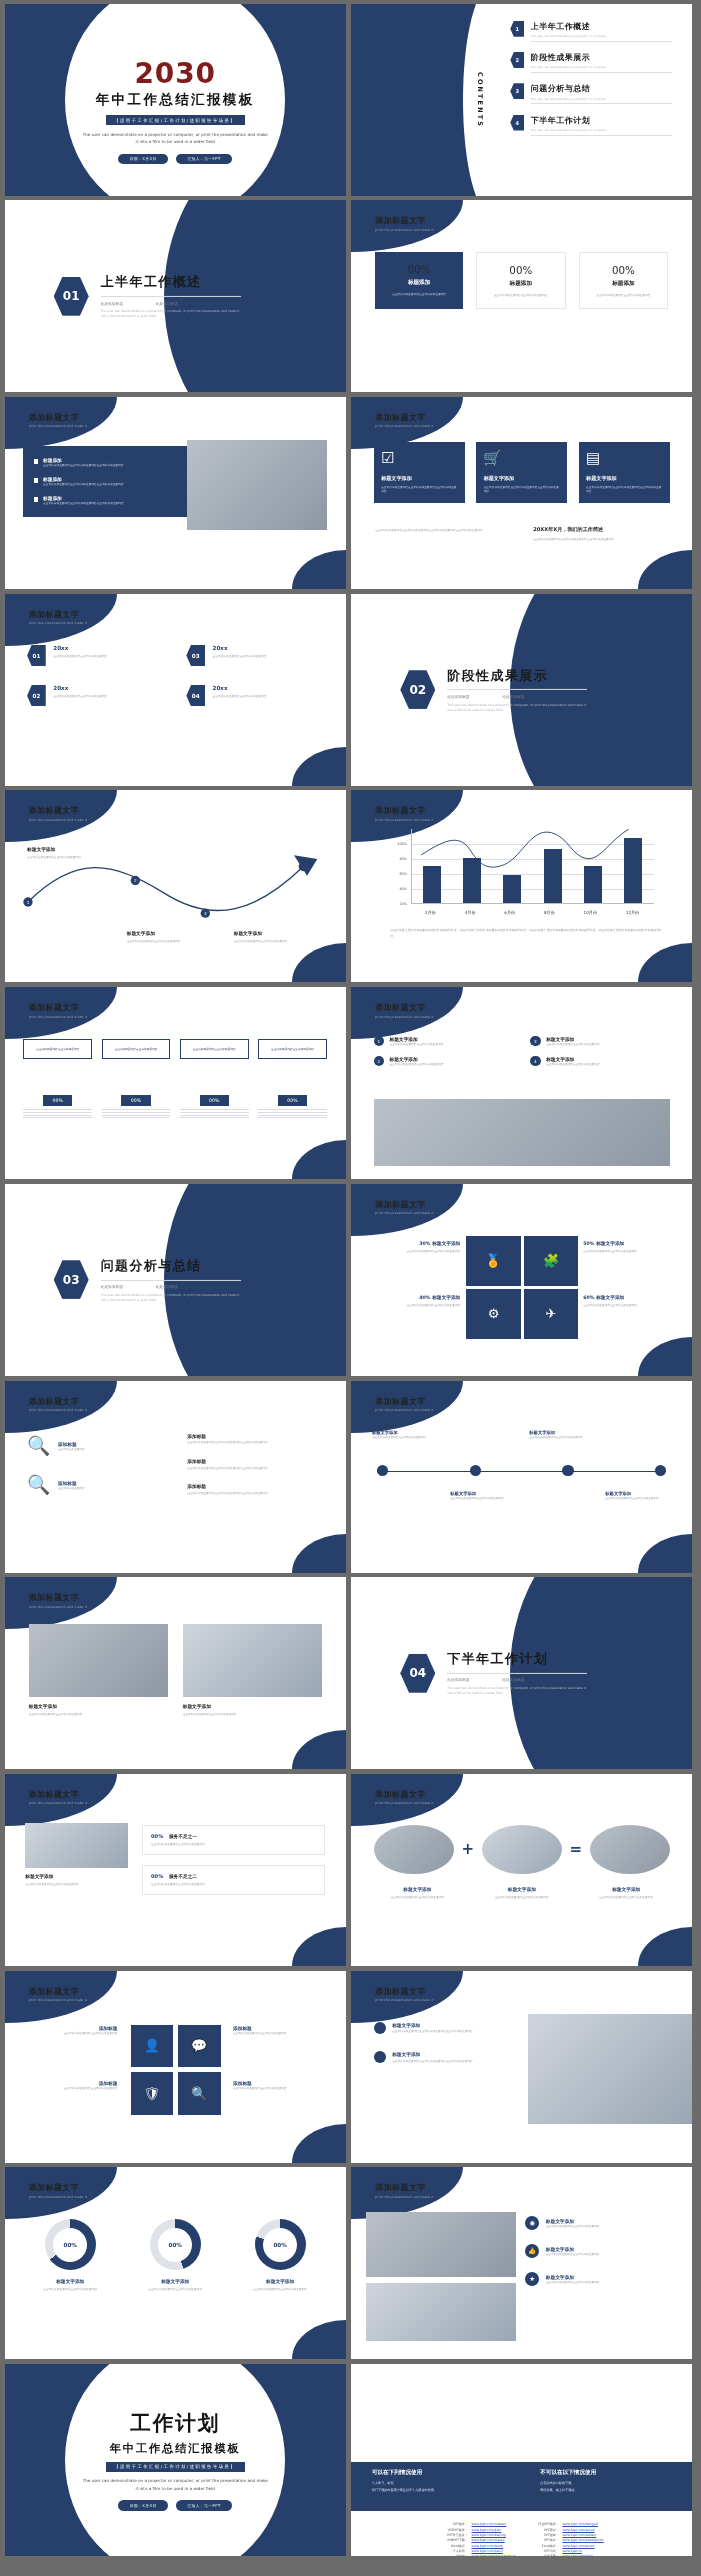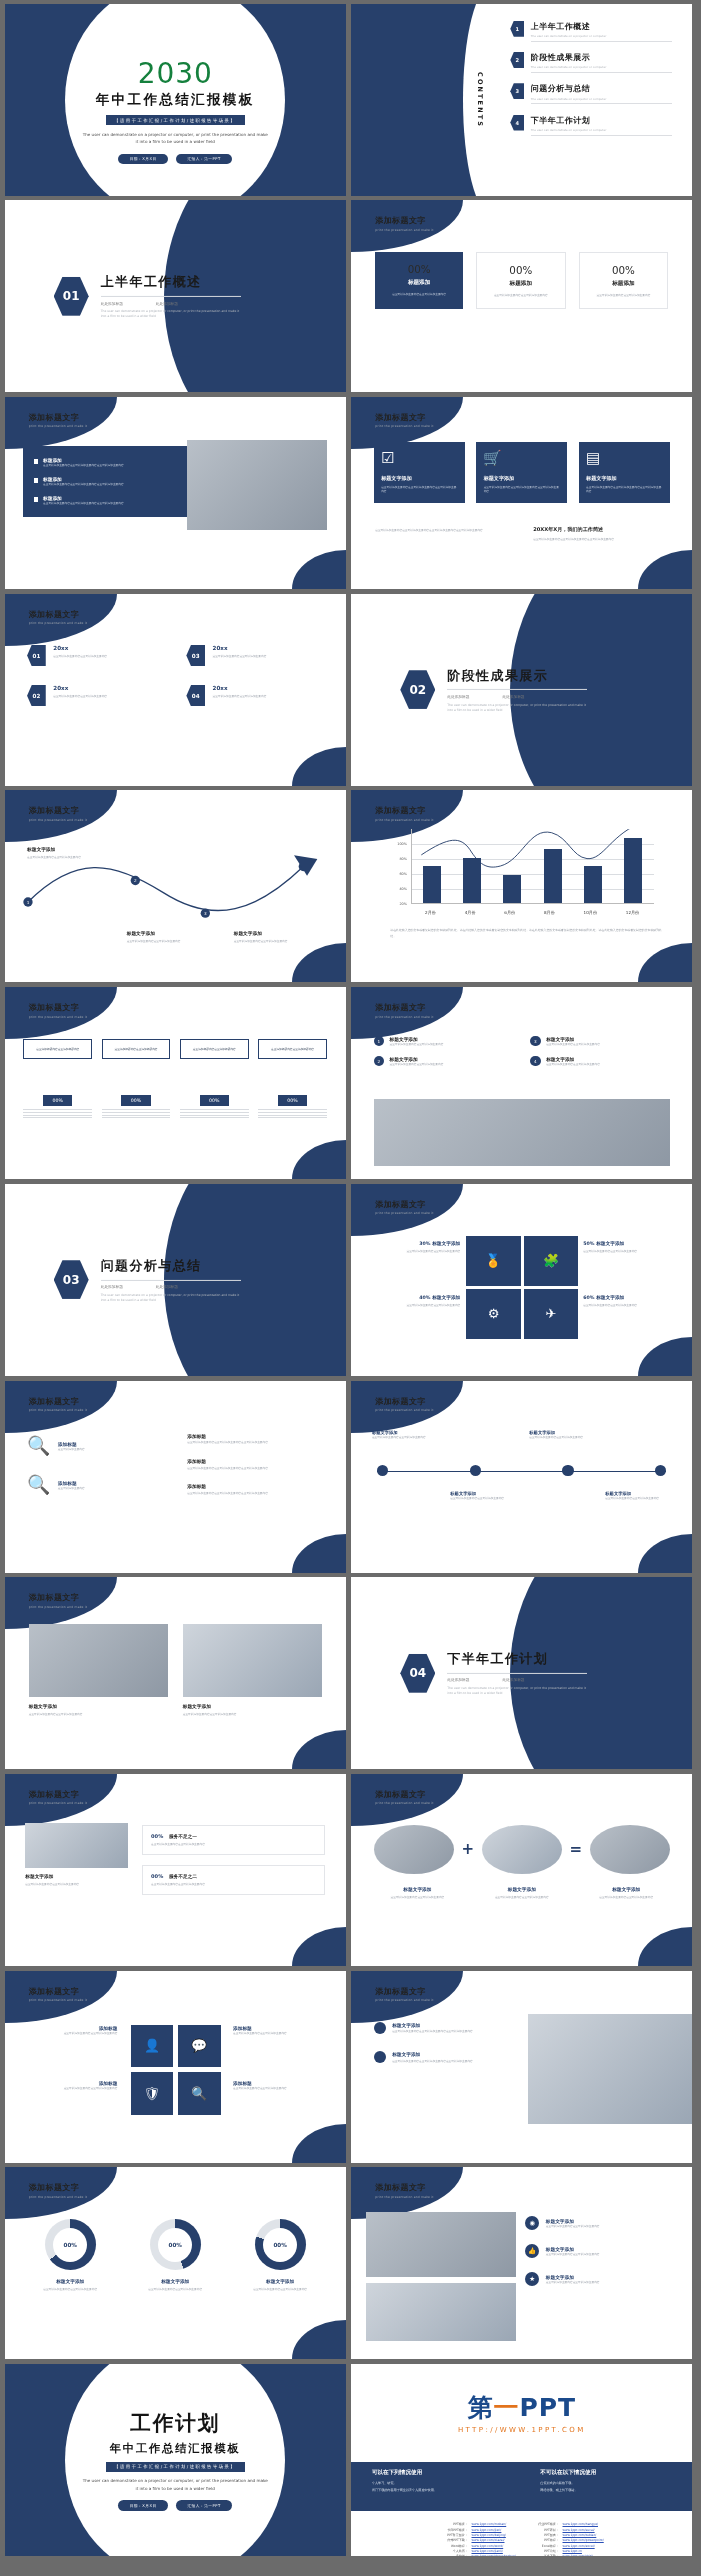--- a/index.html
+++ b/index.html
@@ -31,21 +31,21 @@
   }
 
   
   .ts-bg { position:absolute; inset:0; background:#27406b; }
   .ts-circle {
     position:absolute; left:50%; top:50%; transform:translate(-50%,-50%);
     width:220px; height:239px; background:#fff; border-radius:50%;
   }
   .ts-inner { position:absolute; inset:0; display:flex; flex-direction:column;
     align-items:center; justify-content:center; }
-  .ts-year { font-size:28px; font-weight:normal; color:#15803d; letter-spacing:0.9px; line-height:1;margin-top:25px; }
+  .ts-year { font-size:28px; font-weight:bold; color:#7f1d1d; letter-spacing:0.9px; line-height:1;margin-top:25px; }
   .ts-title { font-size:13.6px; font-weight:bold; color:#141414; letter-spacing:2.3px; margin-top:2.8px; }
   .ts-tag { margin-top:6.5px; background:#27406b; color:#fff; font-size:4.3px;
     padding:2.3px 8.4px; letter-spacing:1.5px; }
   .ts-desc { margin-top:5.6px; font-size:4.1px; color:#4d4d4d; text-align:center; line-height:1.8; max-width:187px; }
   .ts-btns { margin-top:8.4px; display:flex; gap:8.4px; }
   .ts-btn { background:#27406b; color:#fff; font-size:3.7px; padding:2.8px 11.2px; border-radius:8.4px; letter-spacing:0.5px;}
 
   
   .cs-left { position:absolute; left:0; top:0; bottom:0; width:138px; background:#27406b; }
   .cs-left::after{ content:""; position:absolute; right:-32px; top:-18.7px; width:58px; height:230px;
@@ -863,24 +863,20 @@
       <div class="ts-tag">【适用于工作汇报/工作计划/述职报告等场景】</div>
       <div class="ts-desc">The user can demonstrate on a projector or computer, or print the presentation and make it into a film to be used in a wider field</div>
       <div class="ts-btns">
         <div class="ts-btn">日期：X月X日</div>
         <div class="ts-btn">汇报人：第一PPT</div>
       </div>
     </div>
   </div>
 
   <div class="slide">
-    <div class="brand-top">
-      <div class="brand-logo"><span>第</span><span class="dash">一</span><span>PPT</span></div>
-      <div class="brand-url">HTTP://WWW.1PPT.COM</div>
-    </div>
     <div class="brand-mid">
       <div class="bm-col">
         <div class="bm-h">可以在下列情况使用</div>
         <div class="bm-i">个人学习、研究。</div>
         <div class="bm-i">将已下载的内容用于商业以及个人用途中使用。</div>
       </div>
       <div class="bm-col">
         <div class="bm-h">不可以在以下情况使用</div>
         <div class="bm-i">任何形式的出版物下载。</div>
         <div class="bm-i">网络转载、或上传下载站。</div>

